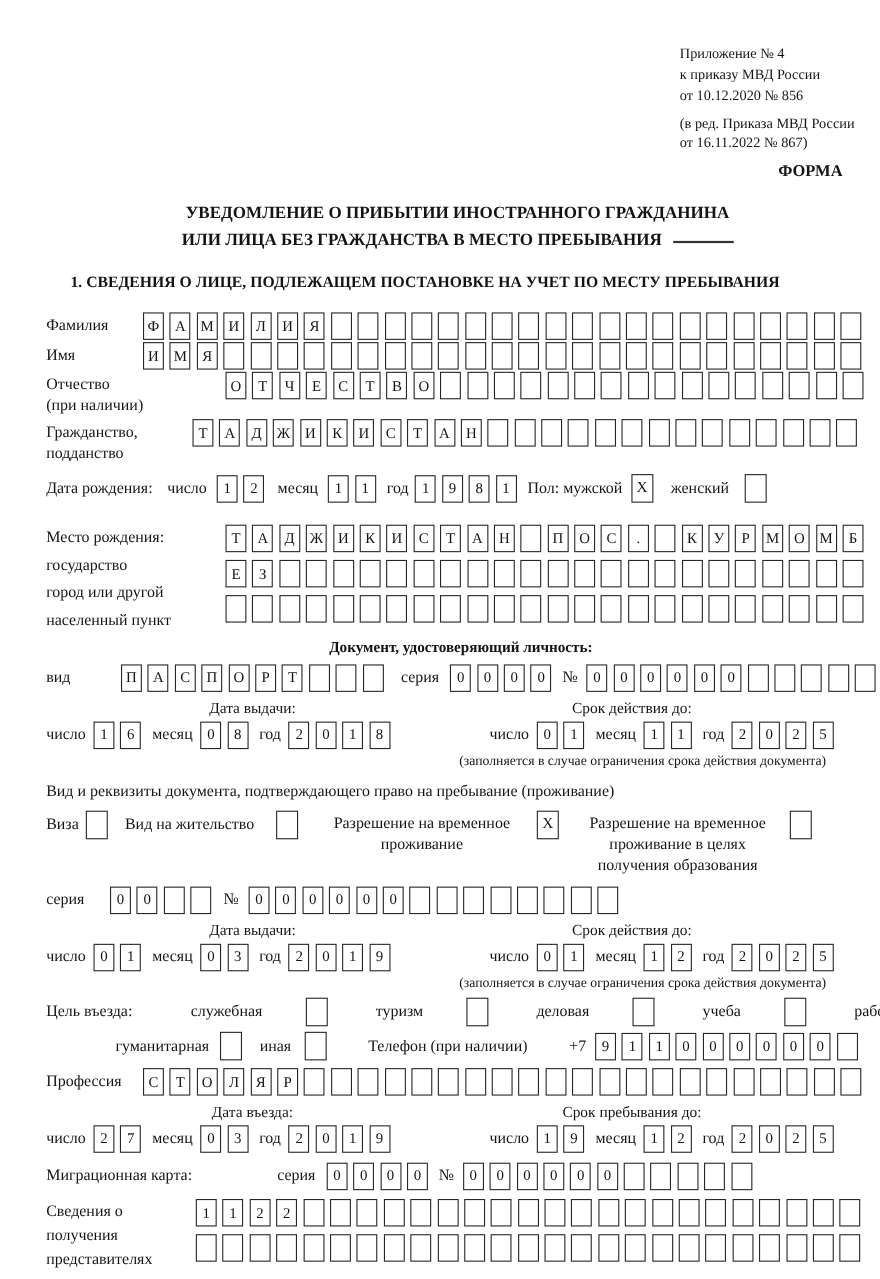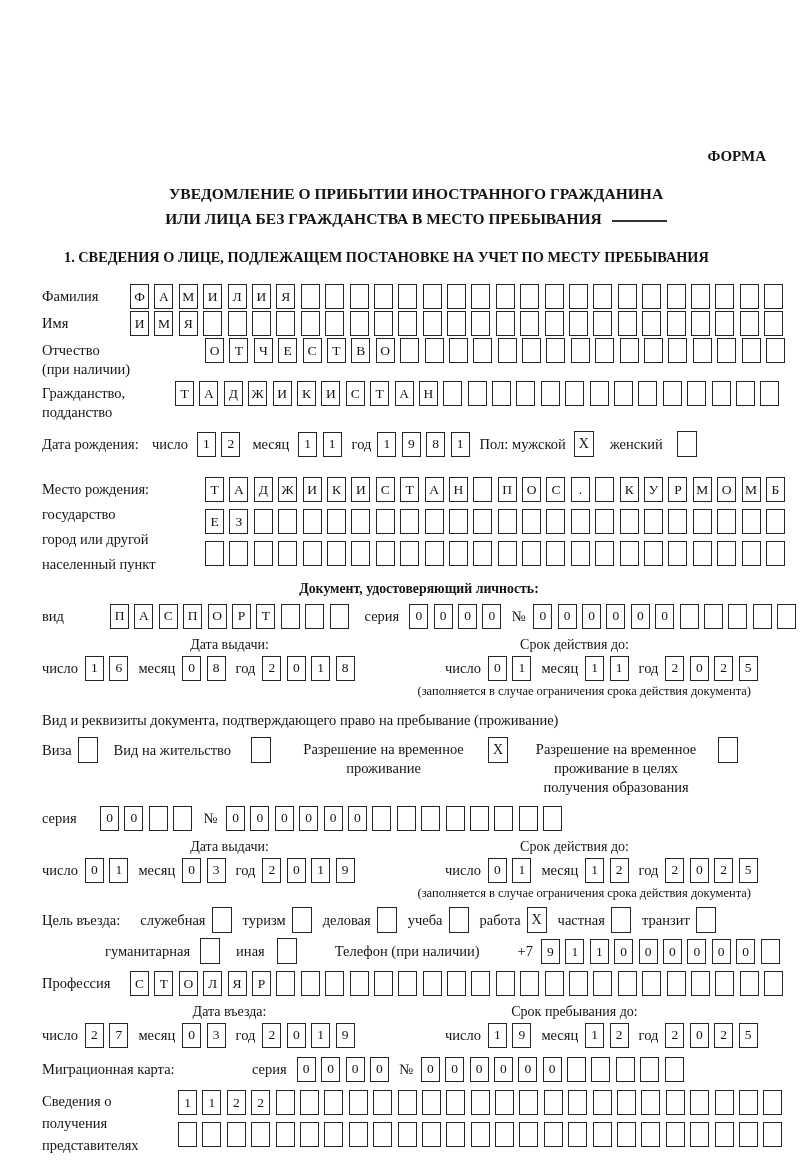--- a/index.html
+++ b/index.html
@@ -39,33 +39,42 @@
   .dgroup .grid { margin-right:10px; }
   .g1 { width:375px; }
   .g2 { margin-left:28px; }
   .fnote { text-align:right; padding-right:45px; font-size:12.5px; margin-top:3px; }
 
   .plain { margin-top:8px; line-height:1.8; }
   .opts { display:flex; align-items:flex-start; margin-top:4px; }
   .optlabel { text-align:center; line-height:19px; padding-top:3px; }
   .opts .checkbox { margin-left:12px; }
 
-  .purpose1 { display:flex; align-items:center; margin-top:6px; }
+  .purpose1 { display:flex; align-items:center; margin-top:6px;gap:33px; }
   .purpose1 .inl { margin-right:6px; }
   .purpose1 .checkbox { margin-right:11px; }
-  .purpose2 { display:flex; align-items:flex-end; margin-top:5px; }
+  .purpose2 { display:flex; align-items:center; margin-top:5px; }
 
   .two-col { display:flex; align-items:flex-start; }
   .stackrows .grid { display:flex; margin-bottom:7px; }
 </style>
 </head>
 <body>
 
 <div class="page">
 
+  <div class="annex">
+    <div>Приложение № 4</div>
+    <div>к приказу МВД России</div>
+    <div>от 10.12.2020 № 856</div>
+    <div class="note">
+      <div>(в ред. Приказа МВД России</div>
+      <div>от 16.11.2022 № 867)</div>
+    </div>
+  </div>
 
   <div class="forma">ФОРМА</div>
 
   <div class="title">
     <div>УВЕДОМЛЕНИЕ О ПРИБЫТИИ ИНОСТРАННОГО ГРАЖДАНИНА</div>
     <div><span>ИЛИ ЛИЦА БЕЗ ГРАЖДАНСТВА В МЕСТО ПРЕБЫВАНИЯ</span><span class="title-underline"></span></div>
   </div>
 
   <div class="section1">1. СВЕДЕНИЯ О ЛИЦЕ, ПОДЛЕЖАЩЕМ ПОСТАНОВКЕ НА УЧЕТ ПО МЕСТУ ПРЕБЫВАНИЯ</div>
 

